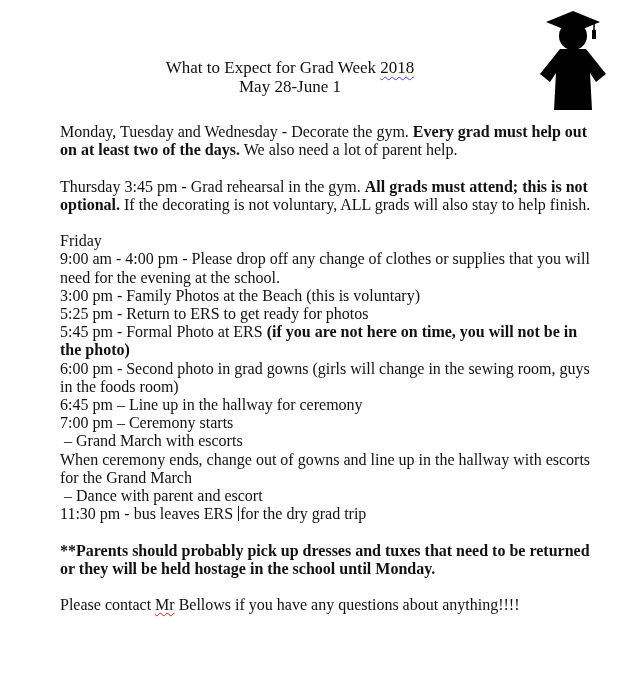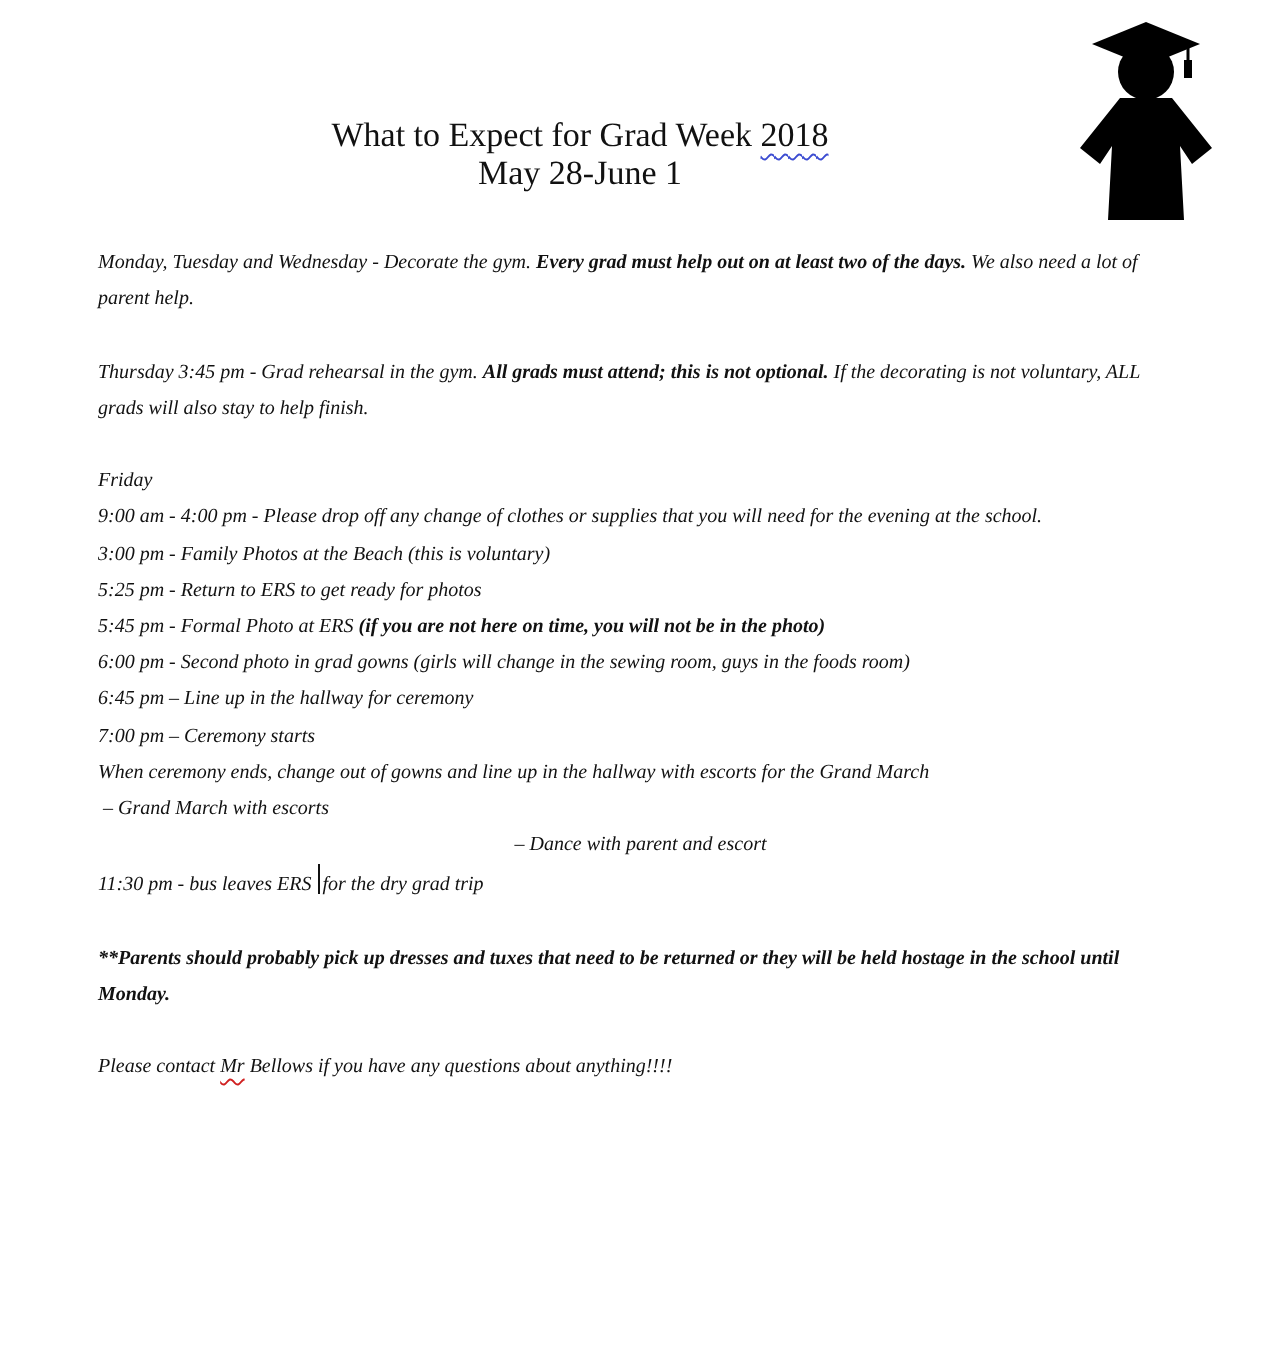--- a/index.html
+++ b/index.html
@@ -2,21 +2,21 @@
 <html><head>
 <meta charset="utf-8">
 <style>
   html, body { margin: 0; padding: 0; background: #ffffff; }
   body { width: 636px; height: 684px; position: relative; overflow: hidden;
          font-family: "Liberation Serif", "DejaVu Serif", serif; color: #111; }
   .title { position: absolute; left: 0; width: 580px; top: 58px; text-align: center;
            font-weight: normal; font-size: 17px; line-height: 19px; }
   .title .wavy { text-decoration: underline wavy #3b4bd1; text-decoration-thickness: 1px; text-underline-offset: 3px; }
   .grad { position: absolute; left: 538px; top: 6px; width: 70px; height: 104px; }
-  .body { position: absolute; left: 49px; top: 123px; width: 540px; font-size: 10px; line-height: 18.2px; font-style: italic; }
+  .body { position: absolute; left: 60px; top: 123px; width: 540px; font-size: 16px; line-height: 18.2px; }
   .body p { margin: 0; }
   .gap { height: 18.2px; }
   b { font-weight: bold; }
   .spell-red { text-decoration: underline wavy #d02020; text-decoration-thickness: 1px; text-underline-offset: 2px; }
   .spell-blue { text-decoration: underline wavy #3b4bd1; text-decoration-thickness: 1px; text-underline-offset: 2px; }
   .caret { display: inline-block; width: 1px; height: 15px; background: #111; vertical-align: -2px; margin: 0 1px; }
   .tab { display: inline-block; width: 26px; }
 </style>
 </head>
 <body>
@@ -41,21 +41,21 @@
   <p><span>Thursday 3:45 pm - Grad rehearsal in the gym.  </span><b>All grads must attend; this is not optional.</b><span>  If the decorating is not voluntary, ALL grads will also stay to help finish.</span></p>
   <div class="gap"></div>
   <p>Friday</p>
   <p>9:00 am - 4:00 pm - Please drop off any change of clothes or supplies that you will need for the evening at the school.</p>
   <p>3:00 pm - Family Photos at the Beach (this is voluntary)</p>
   <p>5:25 pm - Return to ERS to get ready for photos</p>
   <p><span>5:45 pm - Formal Photo at ERS </span><b>(if you are not here on time, you will not be in the photo)</b></p>
   <p>6:00 pm - Second photo in grad gowns (girls will change in the sewing room, guys in the foods room)</p>
   <p>6:45 pm – Line up in the hallway for ceremony</p>
   <p>7:00 pm – Ceremony starts</p>
+  <p style="white-space: pre;"> – Grand March with escorts</p>
   <p>When ceremony ends, change out of gowns and line up in the hallway with escorts for the Grand March</p>
-  <p style="white-space: pre;"> – Grand March with escorts</p>
-  <p style="white-space: pre; text-align: center;"> – Dance with parent and escort</p>
+  <p style="white-space: pre;"> – Dance with parent and escort</p>
   <p><span>11:30 pm - bus leaves ERS </span><span class="caret"></span><span>for the dry grad trip</span></p>
   <div class="gap"></div>
   <p><b>**Parents should probably pick up dresses and tuxes that need to be returned or they will be held hostage in the school until Monday.</b></p>
   <div class="gap"></div>
   <p><span>Please contact </span><span class="spell-red">Mr</span><span> Bellows if you have any questions about anything!!!!</span></p>
 </div>
 
 </body></html>

